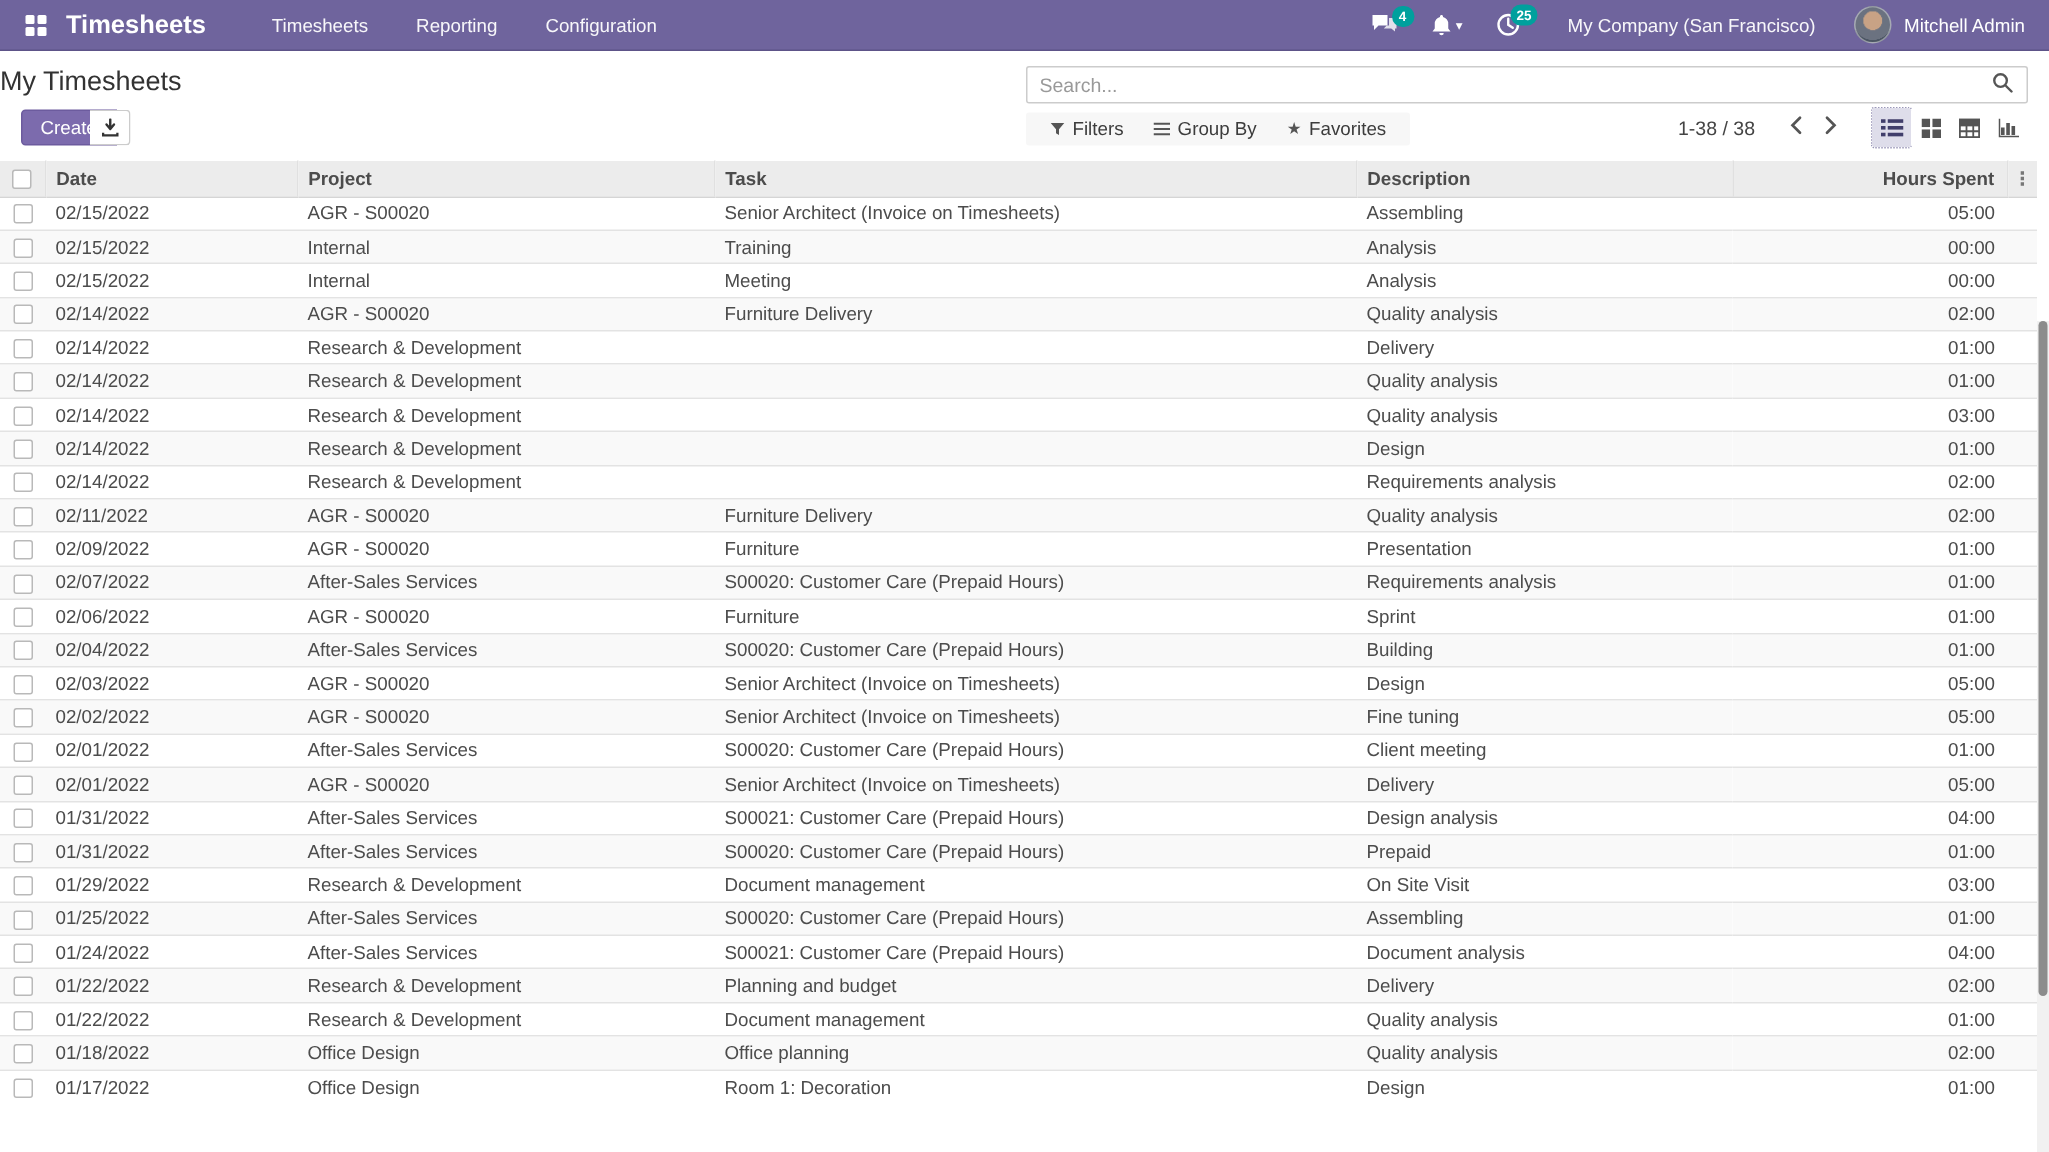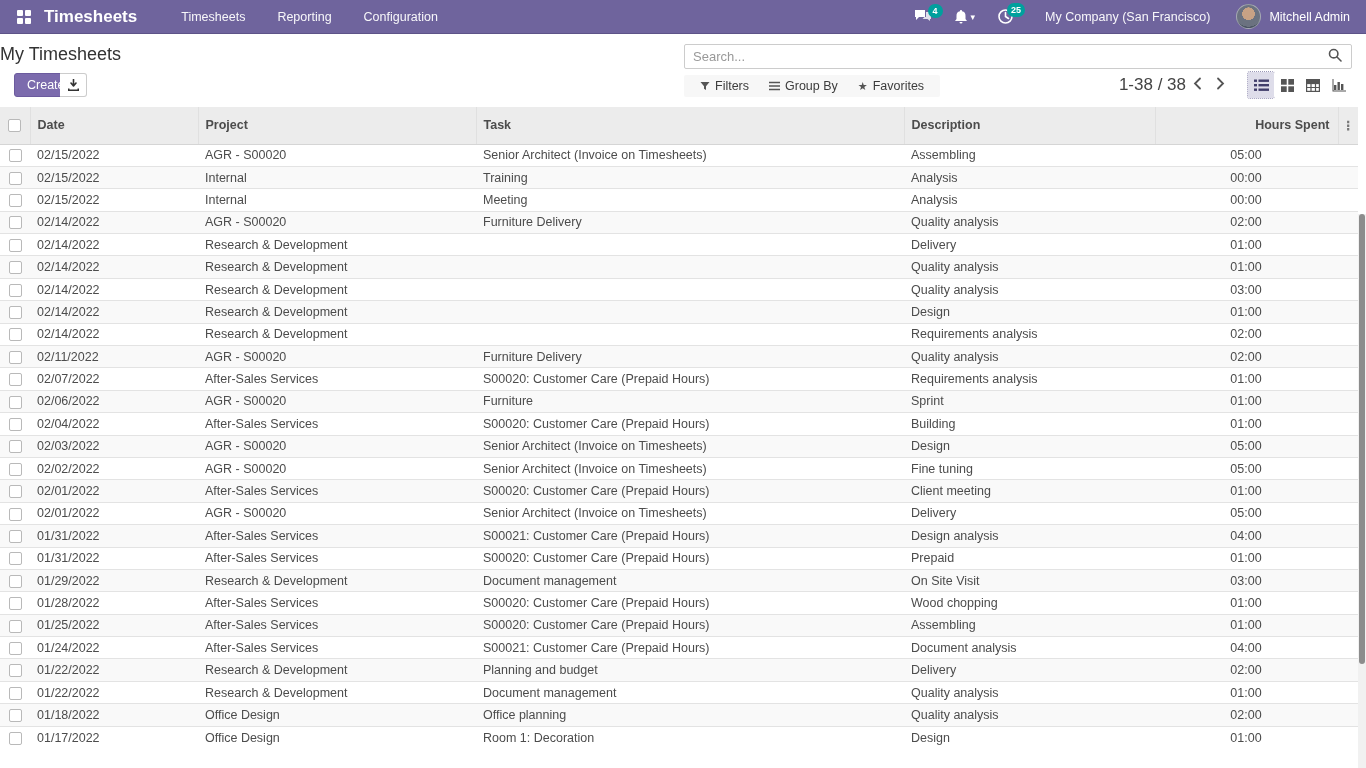--- a/index.html
+++ b/index.html
@@ -53,43 +53,43 @@
 
   .filter-group { position: absolute; left: 684px; top: 41px; height: 22px; background: #f7f7f7;
     display: flex; align-items: center; padding: 0 6px; border-radius: 2px; }
   .filter-btn { background: transparent; border: none; font-size: 12.5px; color: #3c3c3c;
     padding: 2px 10px; cursor: pointer; display: flex; align-items: center; gap: 5px;
     font-family: inherit; }
   .filter-btn svg, .filter-btn .glyph { color: #555; }
   .glyph-star { font-size: 11px; line-height: 1; }
 
   .pager-zone { position: absolute; right: 14px; top: 38px; display: flex; align-items: center; }
-  .pager-text { font-size: 17px; color: #444; cursor: pointer; }
+  .pager-text { font-size: 13px; color: #444; margin-right: 16px; cursor: pointer; }
   .pager-arrow { background: transparent; border: none; color: #555; cursor: pointer;
     padding: 4px 7px; }
   .view-switcher { display: flex; margin-left: 16px; }
   .view-btn { width: 26px; height: 26px; background: #fff; border: none; cursor: pointer;
     display: flex; align-items: center; justify-content: center; color: #555; border-radius: 2px; }
   .view-btn.active { background: #deddea; color: #413e6b; outline: 1px dotted #9a97b8; }
 
   
   .table-zone { position: relative; margin-top: 3px; }
   table { border-collapse: collapse; table-layout: fixed; width: 1358px; }
-  thead th { background: #ececec; height: 37px; font-size: 12.5px; font-weight: bold;
+  thead th { background: #ececec; height: 24px; font-size: 12.5px; font-weight: bold;
     color: #4c4c4c; text-align: left; padding: 0 7px; border-bottom: 1px solid #d5d5d5;
     border-left: 1px solid #e0e0e0; cursor: pointer; white-space: nowrap; overflow: hidden; }
   thead th:first-child { border-left: none; }
   thead th.th-hours { text-align: right; padding-right: 8px; }
   thead th.th-opts { padding: 0; text-align: center; color: #777; }
   tbody td { height: 22.4px; font-size: 12.5px; color: #4c4c4c; padding: 0 7px;
     border-top: 1px solid #e3e3e3; white-space: nowrap; overflow: hidden; }
   tbody tr:first-child td { border-top: none; }
   tbody tr { cursor: pointer; background: #fff; }
   tbody tr:nth-child(even) { background: #f9f9f9; }
-  td.cell-hours { text-align: center; padding-right: 8px; }
+  td.cell-hours { text-align: right; padding-right: 8px; }
   .cb-cell { text-align: center; padding: 0 !important; }
   .cb { display: inline-block; width: 13px; height: 13px; border: 1px solid #b9b9b9;
     border-radius: 2px; background: #fff; vertical-align: middle; cursor: pointer; }
 
   
   .scrollbar { position: absolute; top: 107px; right: 0; width: 8px; height: 661px;
     background: #f1f1f1; }
   .scroll-thumb { position: absolute; top: 0; left: 1px; width: 6px; height: 450px;
     background: #8c8c8c; border-radius: 3px; cursor: pointer; }
 </style>
@@ -350,20 +350,29 @@
   <tr>
     <td class="cb-cell"><span class="cb"></span></td>
     <td>02/11/2022</td>
     <td>AGR - S00020</td>
     <td>Furniture Delivery</td>
     <td>Quality analysis</td>
     <td class="cell-hours">02:00</td>
     <td></td>
   </tr>
 
+  <tr>
+    <td class="cb-cell"><span class="cb"></span></td>
+    <td>02/09/2022</td>
+    <td>AGR - S00020</td>
+    <td>Furniture</td>
+    <td>Presentation</td>
+    <td class="cell-hours">01:00</td>
+    <td></td>
+  </tr>
 
 
   <tr>
     <td class="cb-cell"><span class="cb"></span></td>
     <td>02/07/2022</td>
     <td>After-Sales Services</td>
     <td>S00020: Customer Care (Prepaid Hours)</td>
     <td>Requirements analysis</td>
     <td class="cell-hours">01:00</td>
     <td></td>
@@ -452,29 +461,20 @@
   <tr>
     <td class="cb-cell"><span class="cb"></span></td>
     <td>01/29/2022</td>
     <td>Research &amp; Development</td>
     <td>Document management</td>
     <td>On Site Visit</td>
     <td class="cell-hours">03:00</td>
     <td></td>
   </tr>
 
-  <tr>
-    <td class="cb-cell"><span class="cb"></span></td>
-    <td>01/28/2022</td>
-    <td>After-Sales Services</td>
-    <td>S00020: Customer Care (Prepaid Hours)</td>
-    <td>Wood chopping</td>
-    <td class="cell-hours">01:00</td>
-    <td></td>
-  </tr>
 
   <tr>
     <td class="cb-cell"><span class="cb"></span></td>
     <td>01/25/2022</td>
     <td>After-Sales Services</td>
     <td>S00020: Customer Care (Prepaid Hours)</td>
     <td>Assembling</td>
     <td class="cell-hours">01:00</td>
     <td></td>
   </tr>

